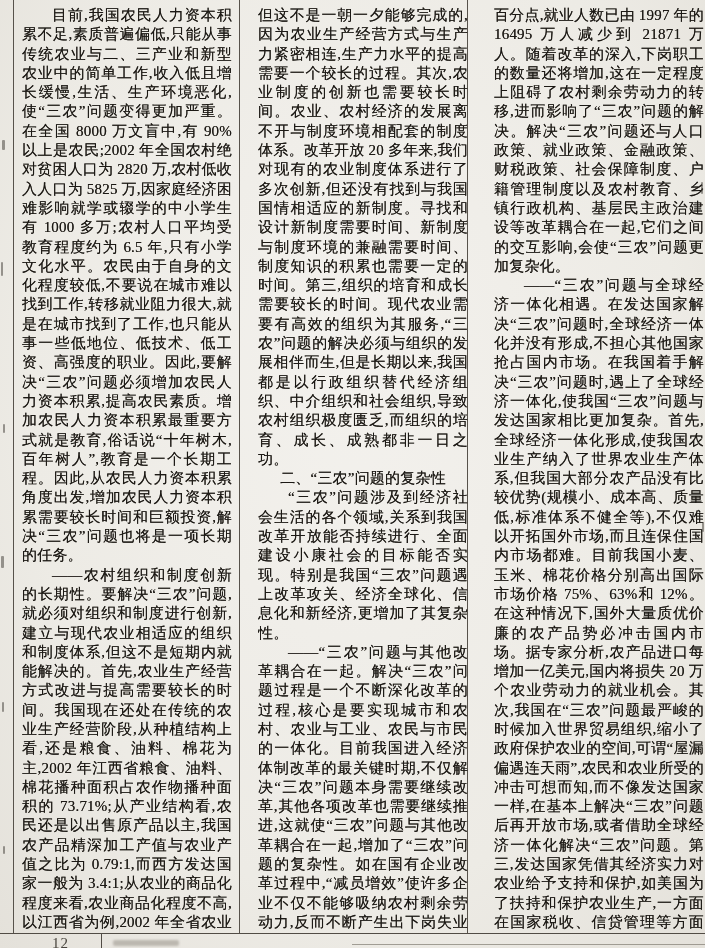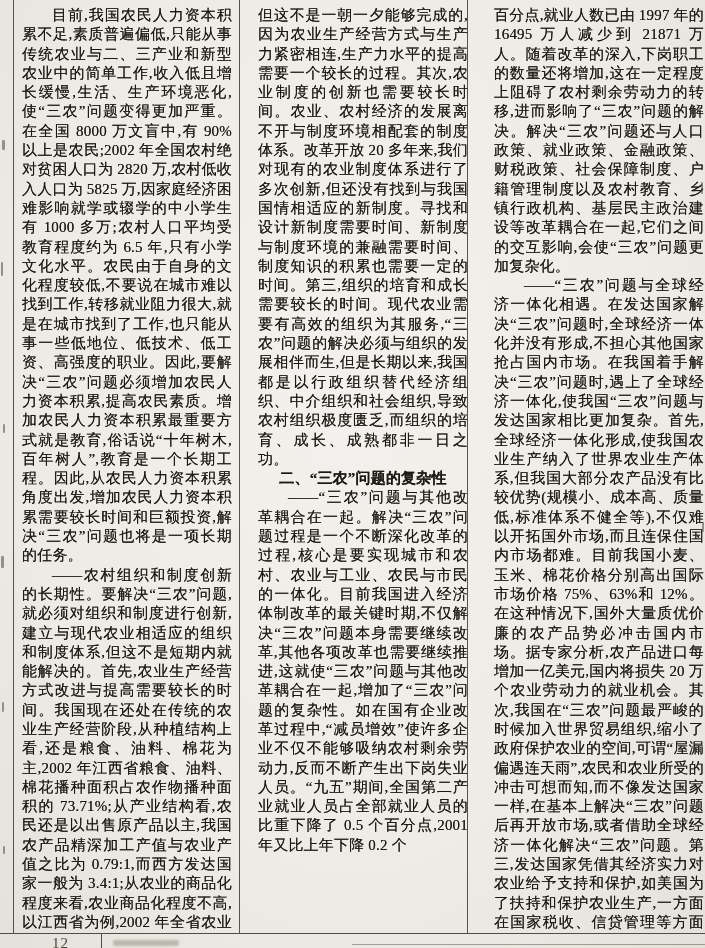--- a/index.html
+++ b/index.html
@@ -22,21 +22,21 @@
     font-size:15px;line-height:19.3px;
     text-align:justify;
     text-justify:inter-character;
     letter-spacing:0.2px;
     text-shadow:0 0 0.4px rgba(20,16,10,0.75);
   }
   .col-gap{width:26px;flex:none;}
   .column p{margin:0;padding:0;}
   .column p.indent{text-indent:2em;}
   .column p.cont{text-indent:0;}
-  .column p.heading{font-weight:bold;text-align:center;text-indent:0;}
+  .column p.heading{font-weight:normal;text-align:center;text-indent:0;}
   
   .vrule{position:absolute;top:0;width:1px;background:#57524b;}
   .vrule.r1{left:13px;height:934px;}
   .vrule.r2{left:239px;height:934px;}
   .vrule.r3{left:467px;height:934px;}
   
   .footer-rule{position:absolute;left:0;top:933px;width:705px;height:1px;background:#514c45;}
   .footer-rule2{position:absolute;left:352px;top:944px;width:353px;height:1px;background:#8d897f;opacity:.8;}
   .page-num{
     position:absolute;left:52px;top:935px;
@@ -61,20 +61,21 @@
 
   <div class="columns">
     <div class="column">
         <p class="indent">目前,我国农民人力资本积累不足,素质普遍偏低,只能从事传统农业与二、三产业和新型农业中的简单工作,收入低且增长缓慢,生活、生产环境恶化,使“三农”问题变得更加严重。在全国 8000 万文盲中,有 90%以上是农民;2002 年全国农村绝对贫困人口为 2820 万,农村低收入人口为 5825 万,因家庭经济困难影响就学或辍学的中小学生有 1000 多万;农村人口平均受教育程度约为 6.5 年,只有小学文化水平。农民由于自身的文化程度较低,不要说在城市难以找到工作,转移就业阻力很大,就是在城市找到了工作,也只能从事一些低地位、低技术、低工资、高强度的职业。因此,要解决“三农”问题必须增加农民人力资本积累,提高农民素质。增加农民人力资本积累最重要方式就是教育,俗话说“十年树木,百年树人”,教育是一个长期工程。因此,从农民人力资本积累角度出发,增加农民人力资本积累需要较长时间和巨额投资,解决“三农”问题也将是一项长期的任务。</p>
         <p class="indent">——农村组织和制度创新的长期性。要解决“三农”问题,就必须对组织和制度进行创新,建立与现代农业相适应的组织和制度体系,但这不是短期内就能解决的。首先,农业生产经营方式改进与提高需要较长的时间。我国现在还处在传统的农业生产经营阶段,从种植结构上看,还是粮食、油料、棉花为主,2002 年江西省粮食、油料、棉花播种面积占农作物播种面积的 73.71%;从产业结构看,农民还是以出售原产品以主,我国农产品精深加工产值与农业产值之比为 0.79:1,而西方发达国家一般为 3.4:1;从农业的商品化程度来看,农业商品化程度不高,以江西省为例,2002 年全省农业商品率为 60.6%,其中粮食的商品率仅为 44.3%;从农业的生产方式来看,农民还习惯于刀耕火种,不习惯于使用现代机器和现代农业技术,2002 年江西省机耕面积仅占农作物播种面积的 22.4%。要解决“三农”问题就必须将传统的农业生产经营方式转向现代生产经营方式,</p>
       </div>
     <div class="col-gap"></div>
     <div class="column">
         <p class="cont">但这不是一朝一夕能够完成的,因为农业生产经营方式与生产力紧密相连,生产力水平的提高需要一个较长的过程。其次,农业制度的创新也需要较长时间。农业、农村经济的发展离不开与制度环境相配套的制度体系。改革开放 20 多年来,我们对现有的农业制度体系进行了多次创新,但还没有找到与我国国情相适应的新制度。寻找和设计新制度需要时间、新制度与制度环境的兼融需要时间、制度知识的积累也需要一定的时间。第三,组织的培育和成长需要较长的时间。现代农业需要有高效的组织为其服务,“三农”问题的解决必须与组织的发展相伴而生,但是长期以来,我国都是以行政组织替代经济组织、中介组织和社会组织,导致农村组织极度匮乏,而组织的培育、成长、成熟都非一日之功。</p>
         <p class="heading">二、“三农”问题的复杂性</p>
+        <p class="indent">“三农”问题涉及到经济社会生活的各个领域,关系到我国改革开放能否持续进行、全面建设小康社会的目标能否实现。特别是我国“三农”问题遇上改革攻关、经济全球化、信息化和新经济,更增加了其复杂性。</p>
         <p class="indent">——“三农”问题与其他改革耦合在一起。解决“三农”问题过程是一个不断深化改革的过程,核心是要实现城市和农村、农业与工业、农民与市民的一体化。目前我国进入经济体制改革的最关键时期,不仅解决“三农”问题本身需要继续改革,其他各项改革也需要继续推进,这就使“三农”问题与其他改革耦合在一起,增加了“三农”问题的复杂性。如在国有企业改革过程中,“减员增效”使许多企业不仅不能够吸纳农村剩余劳动力,反而不断产生出下岗失业人员。“九五”期间,全国第二产业就业人员占全部就业人员的比重下降了 0.5 个百分点,2001 年又比上年下降 0.2 个</p>
       </div>
     <div class="col-gap"></div>
     <div class="column">
         <p class="cont">百分点,就业人数已由 1997 年的 16495 万人减少到 21871 万人。随着改革的深入,下岗职工的数量还将增加,这在一定程度上阻碍了农村剩余劳动力的转移,进而影响了“三农”问题的解决。解决“三农”问题还与人口政策、就业政策、金融政策、财税政策、社会保障制度、户籍管理制度以及农村教育、乡镇行政机构、基层民主政治建设等改革耦合在一起,它们之间的交互影响,会使“三农”问题更加复杂化。</p>
         <p class="indent">——“三农”问题与全球经济一体化相遇。在发达国家解决“三农”问题时,全球经济一体化并没有形成,不担心其他国家抢占国内市场。在我国着手解决“三农”问题时,遇上了全球经济一体化,使我国“三农”问题与发达国家相比更加复杂。首先,全球经济一体化形成,使我国农业生产纳入了世界农业生产体系,但我国大部分农产品没有比较优势(规模小、成本高、质量低,标准体系不健全等),不仅难以开拓国外市场,而且连保住国内市场都难。目前我国小麦、玉米、棉花价格分别高出国际市场价格 75%、63%和 12%。在这种情况下,国外大量质优价廉的农产品势必冲击国内市场。据专家分析,农产品进口每增加一亿美元,国内将损失 20 万个农业劳动力的就业机会。其次,我国在“三农”问题最严峻的时候加入世界贸易组织,缩小了政府保护农业的空间,可谓“屋漏偏遇连天雨”,农民和农业所受的冲击可想而知,而不像发达国家一样,在基本上解决“三农”问题后再开放市场,或者借助全球经济一体化解决“三农”问题。第三,发达国家凭借其经济实力对农业给予支持和保护,如美国为了扶持和保护农业生产,一方面在国家税收、信贷管理等方面对农业生产者给予优惠,通过财政补贴等方式保证农业生产经营者的利益,另一方面通过资金投入保证农业发展的需要,每年的农业预算占美国国内生产总值的 27%~30%。相比之下,我国对农业的扶持保护政策却显得苍白无力,根据我国加入世界贸易组织的承诺,“黄</p>
       </div>
   </div>
 
   <div class="footer-rule"></div>

